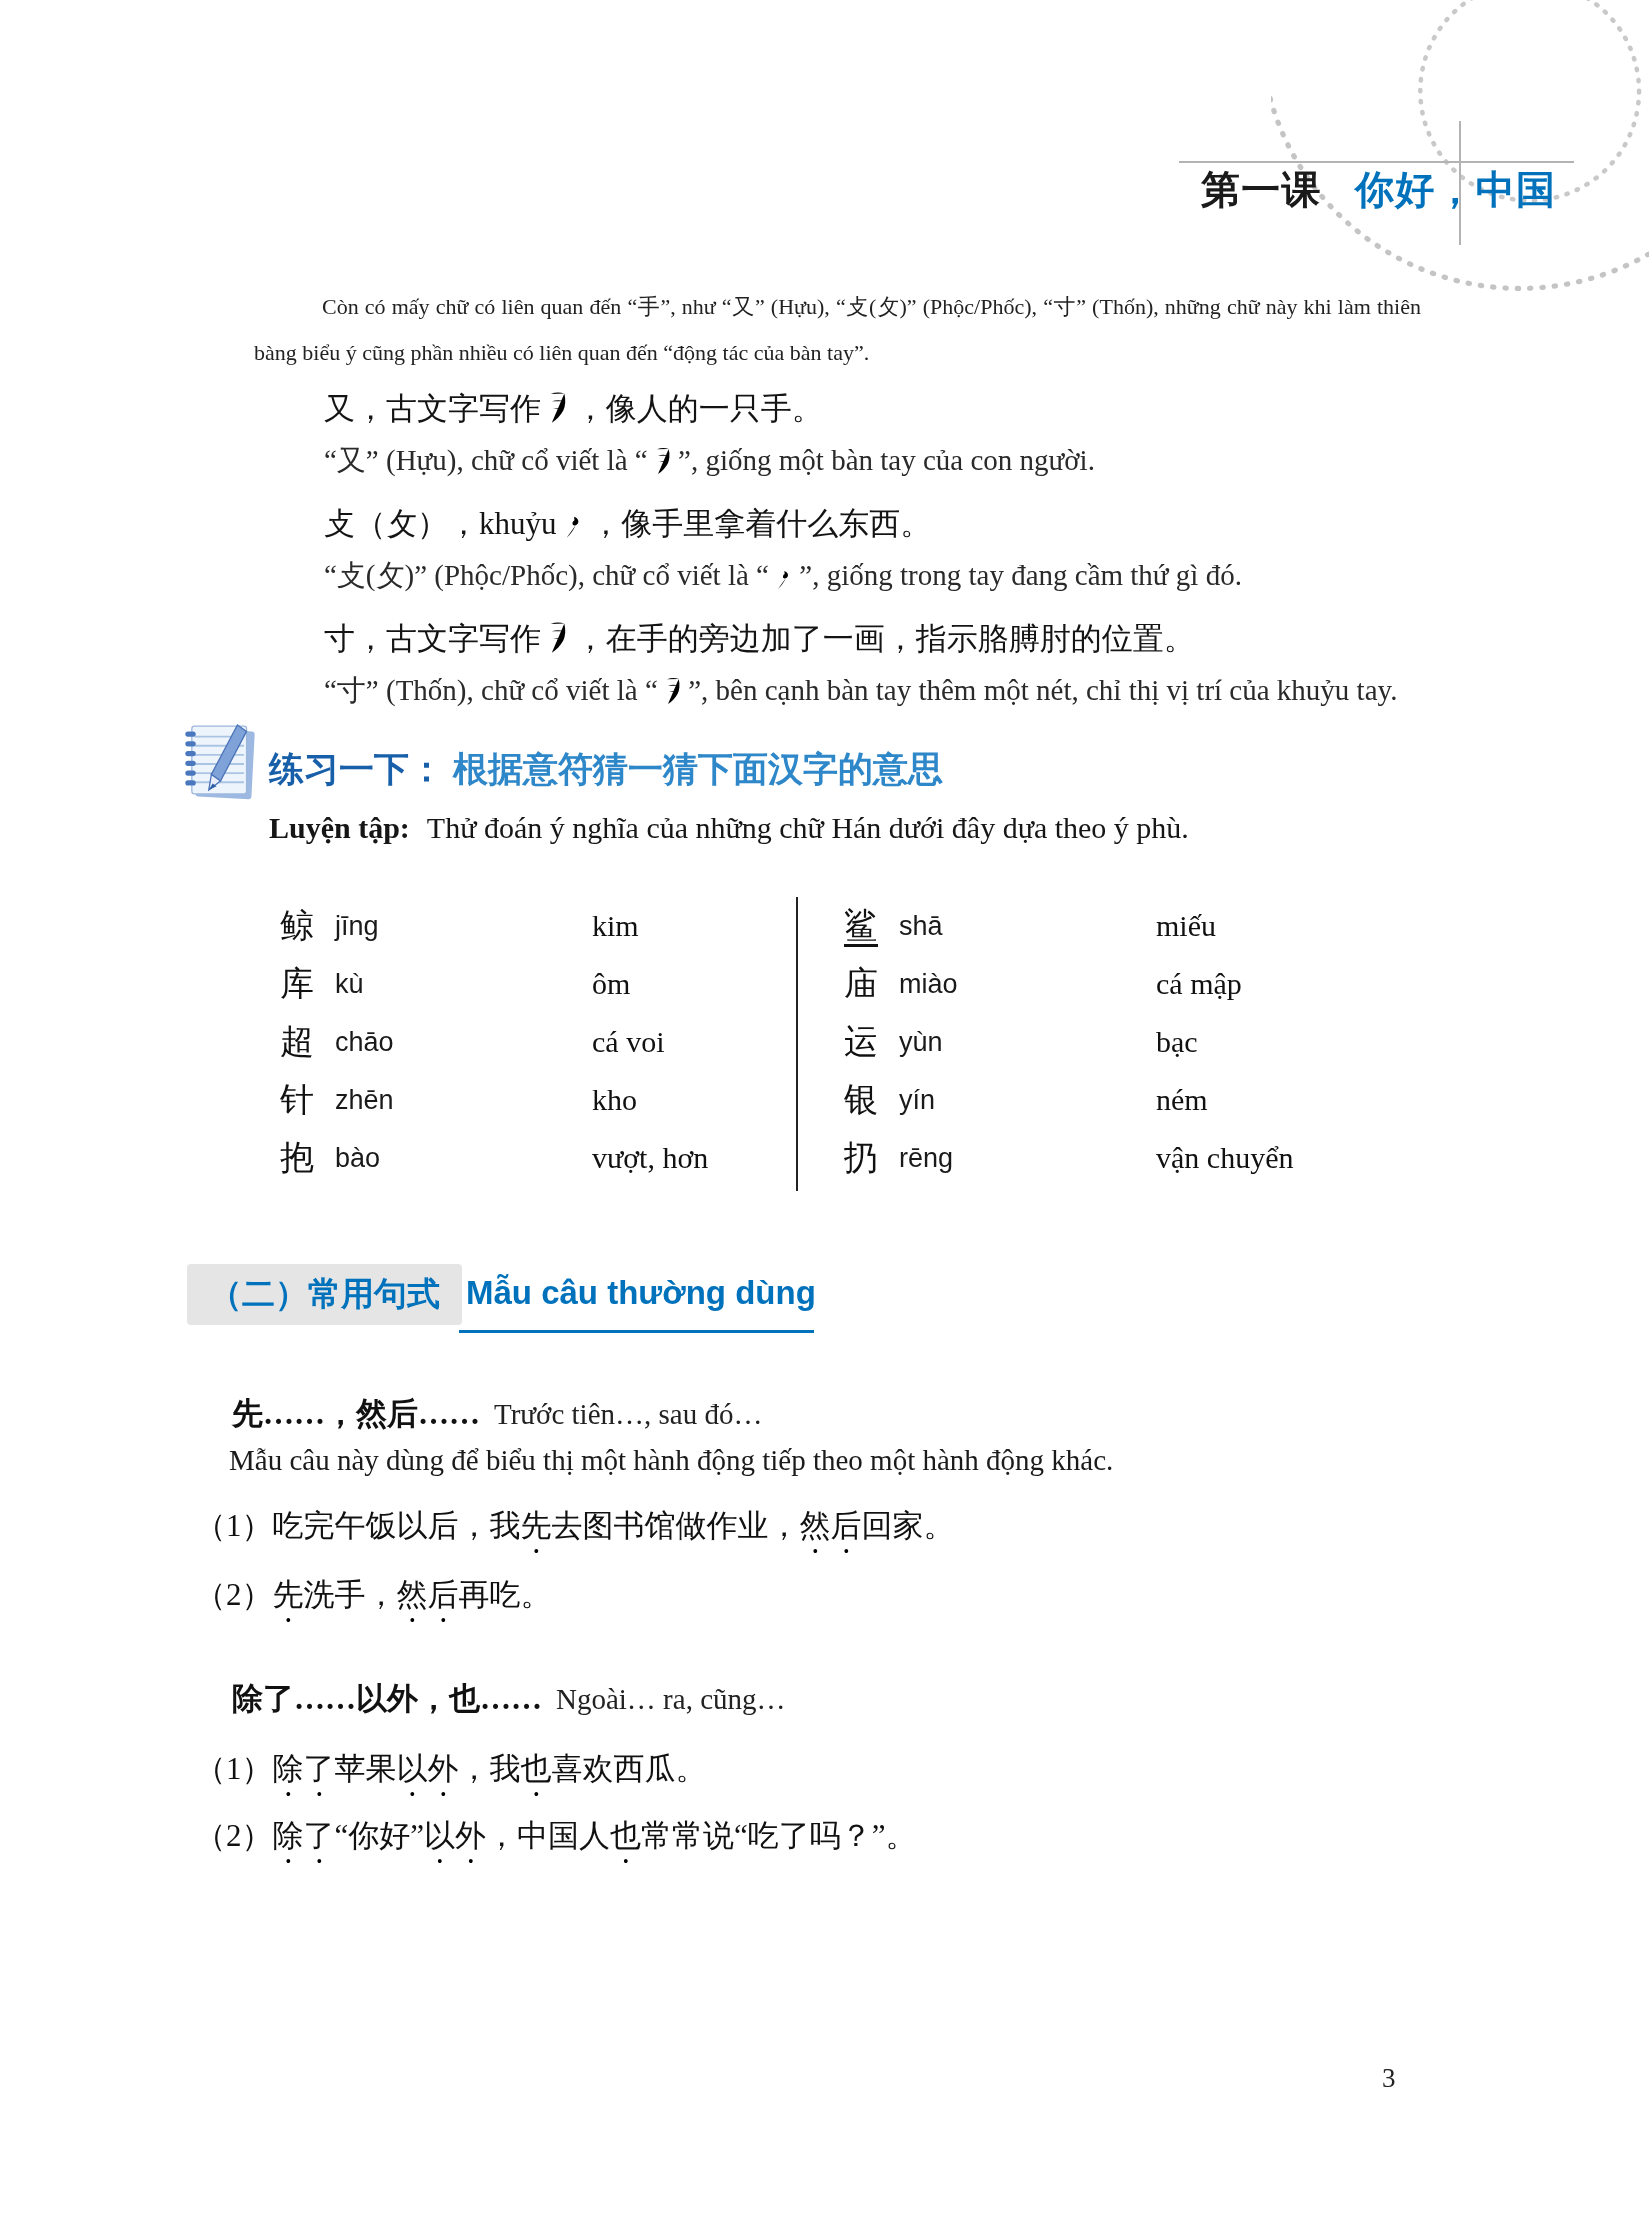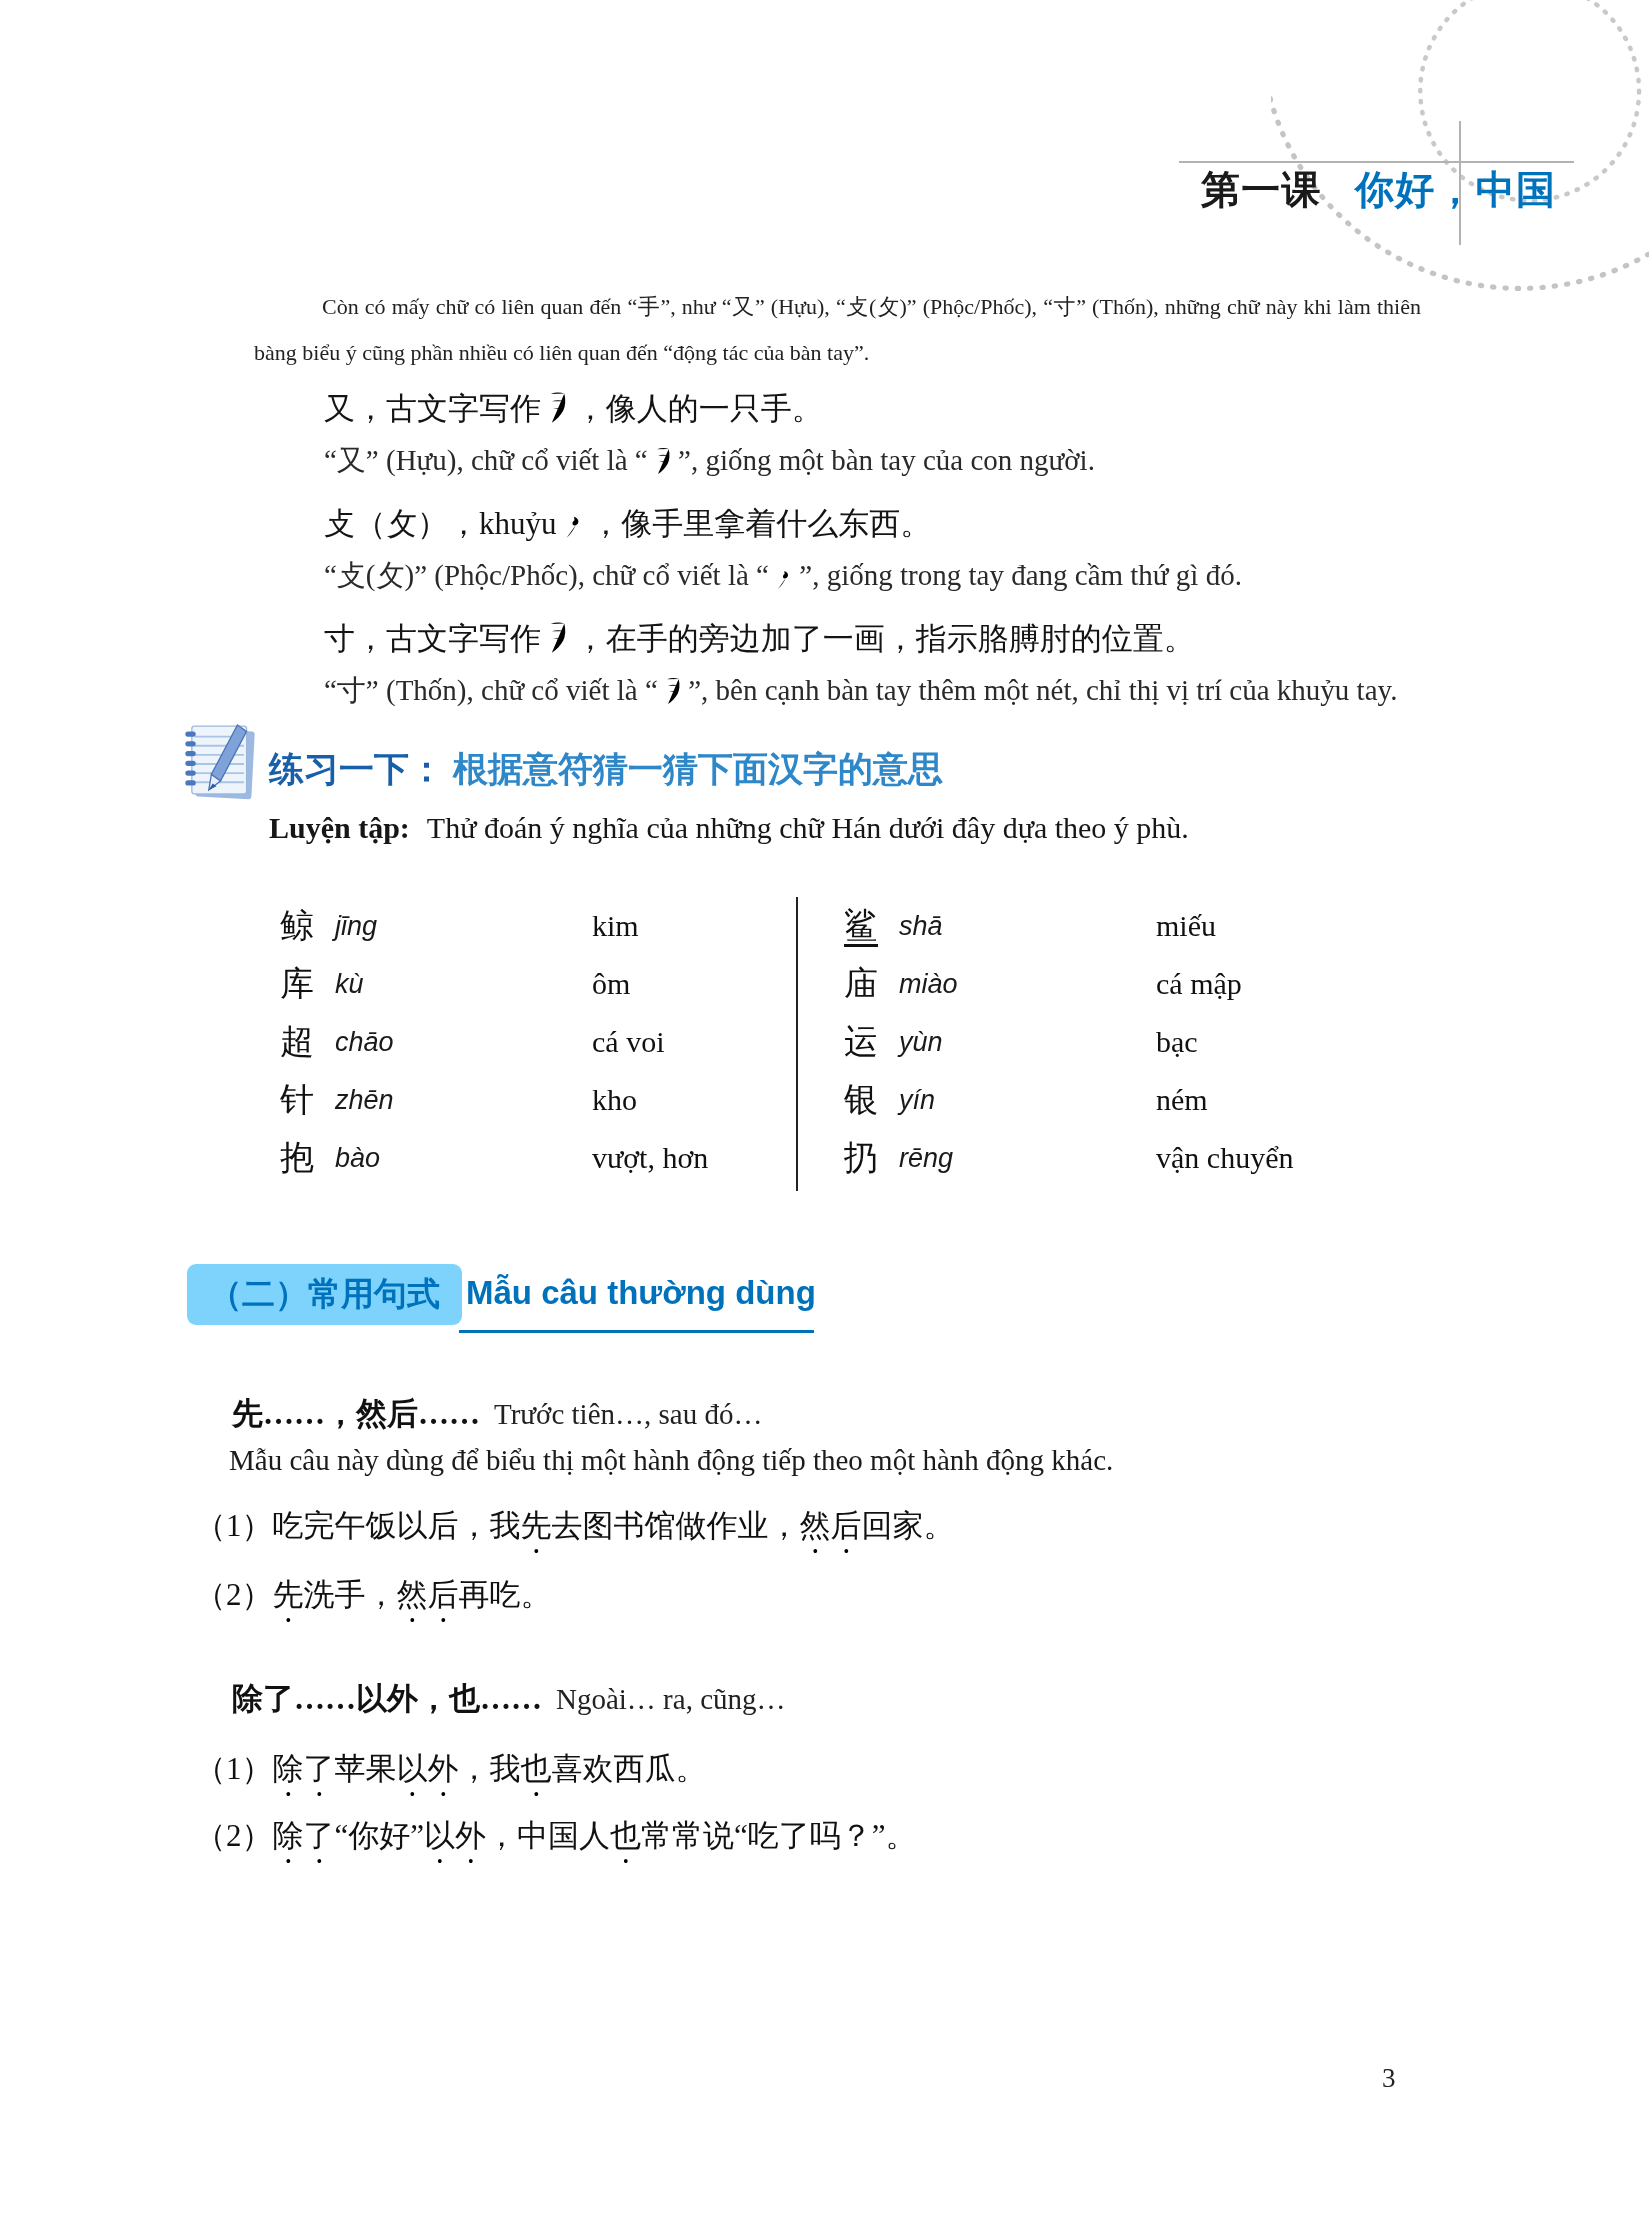--- a/index.html
+++ b/index.html
@@ -46,27 +46,27 @@
   .ex-vn .lbl{font-weight:bold;}
   .ex-vn .txt{margin-left:17px;}
 
   
   .vocab{position:absolute;left:254px;top:897px;width:1172px;height:294px;display:flex;}
   .vocab .half-left{width:544px;border-right:2.6px solid #222;padding-left:26px;box-sizing:border-box;}
   .vocab .half-right{flex:1;padding-left:46px;box-sizing:border-box;}
   .vrow{height:58px;display:grid;grid-template-columns:55px 257px auto;align-items:center;}
   .vchar{font-size:34px;color:#111;}
   .vchar.u{text-decoration:underline;text-underline-offset:6.5px;}
-  .vpin{font-size:27px;color:#1a1a1a;font-family:"Liberation Sans","DejaVu Sans",sans-serif;font-style:italic;}
+  .vpin{font-size:27px;color:#1a1a1a;font-family:"Liberation Sans","DejaVu Sans",sans-serif;}
   .vgloss{font-size:30px;color:#111;}
 
   
   .sec-box{
     position:absolute;left:187px;top:1264px;
-    background:#7dd3fc;border-radius:9px;
+    background:#e5e5e5;border-radius:4px;
     padding:7.8px 22px;font-size:33px;font-weight:bold;color:#0072bc;white-space:nowrap;
   }
   .sec-vn{position:absolute;left:466px;top:1274px;font-size:33px;font-weight:bold;color:#0072bc;white-space:nowrap;text-align:right;}
   .sec-underline{position:absolute;left:459px;top:1330px;width:355px;height:3.3px;background:#0072bc;}
 
   
   .pat-head{position:absolute;left:232px;font-size:31px;white-space:nowrap;}
   .pat-head .cn{font-weight:bold;color:#111;}
   .pat-head .vn{font-size:29px;color:#222;margin-left:14px;font-weight:normal;}
   .pat-note{position:absolute;left:229px;font-size:29px;color:#1b1b1b;white-space:nowrap;}

